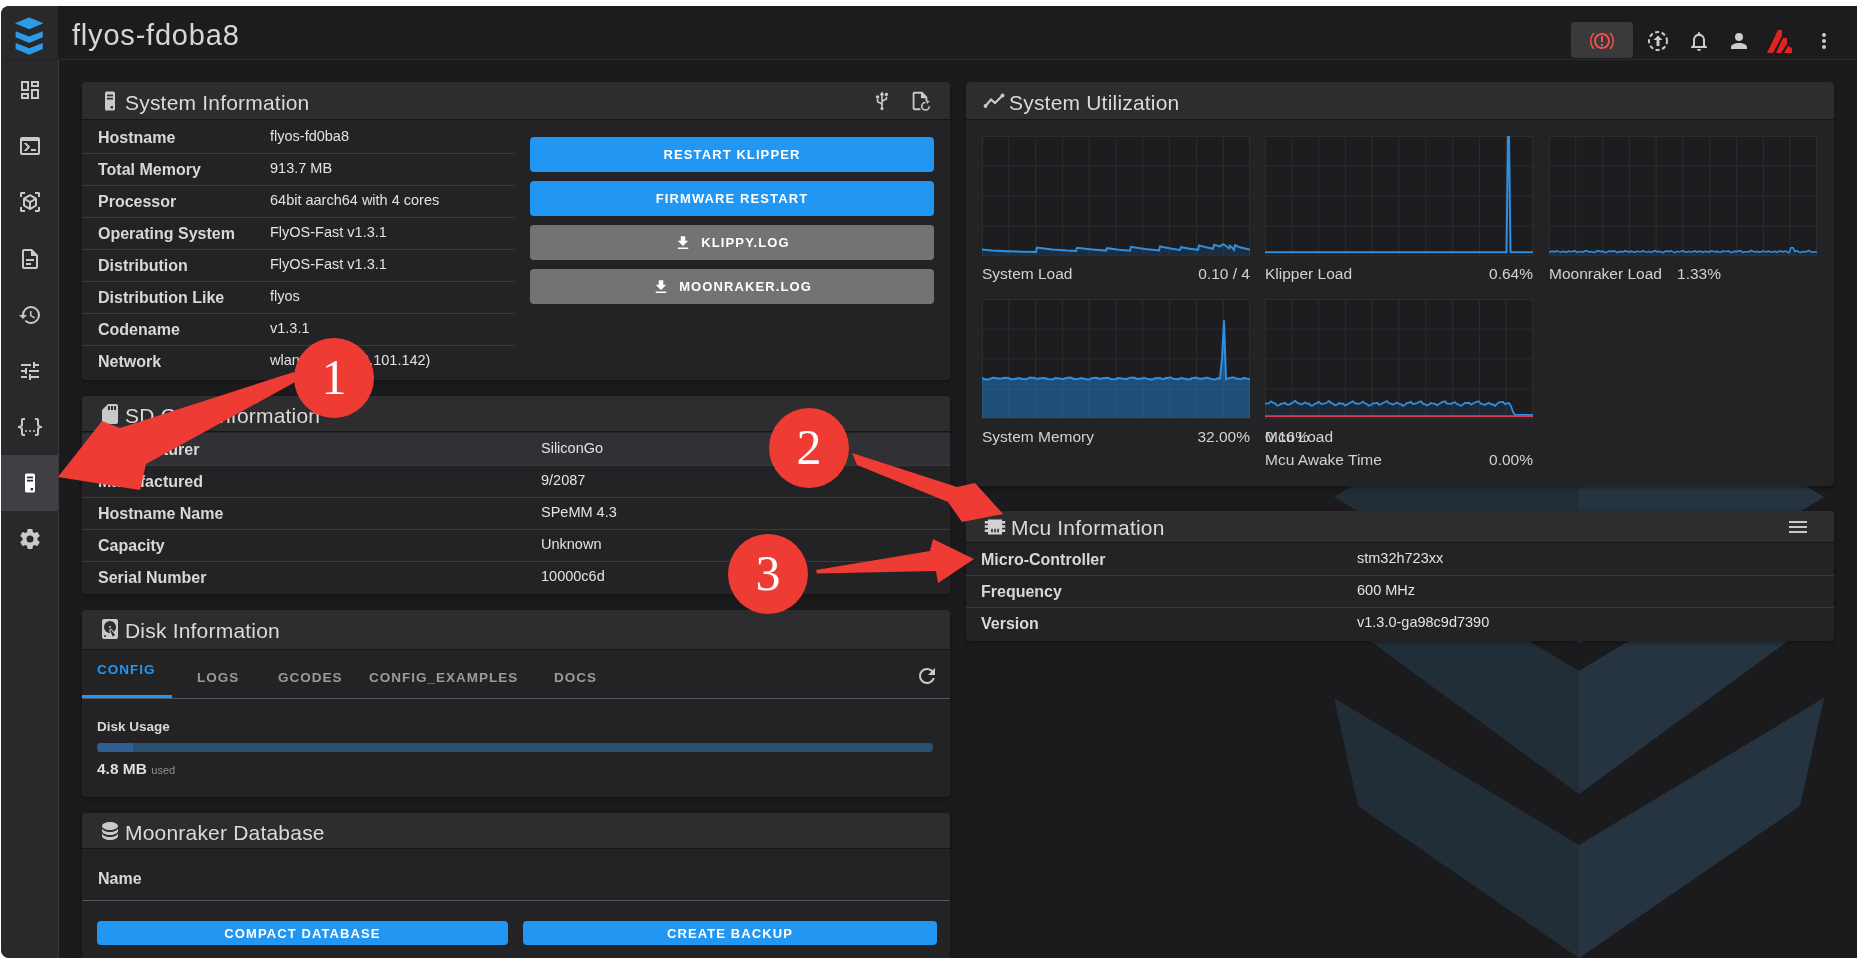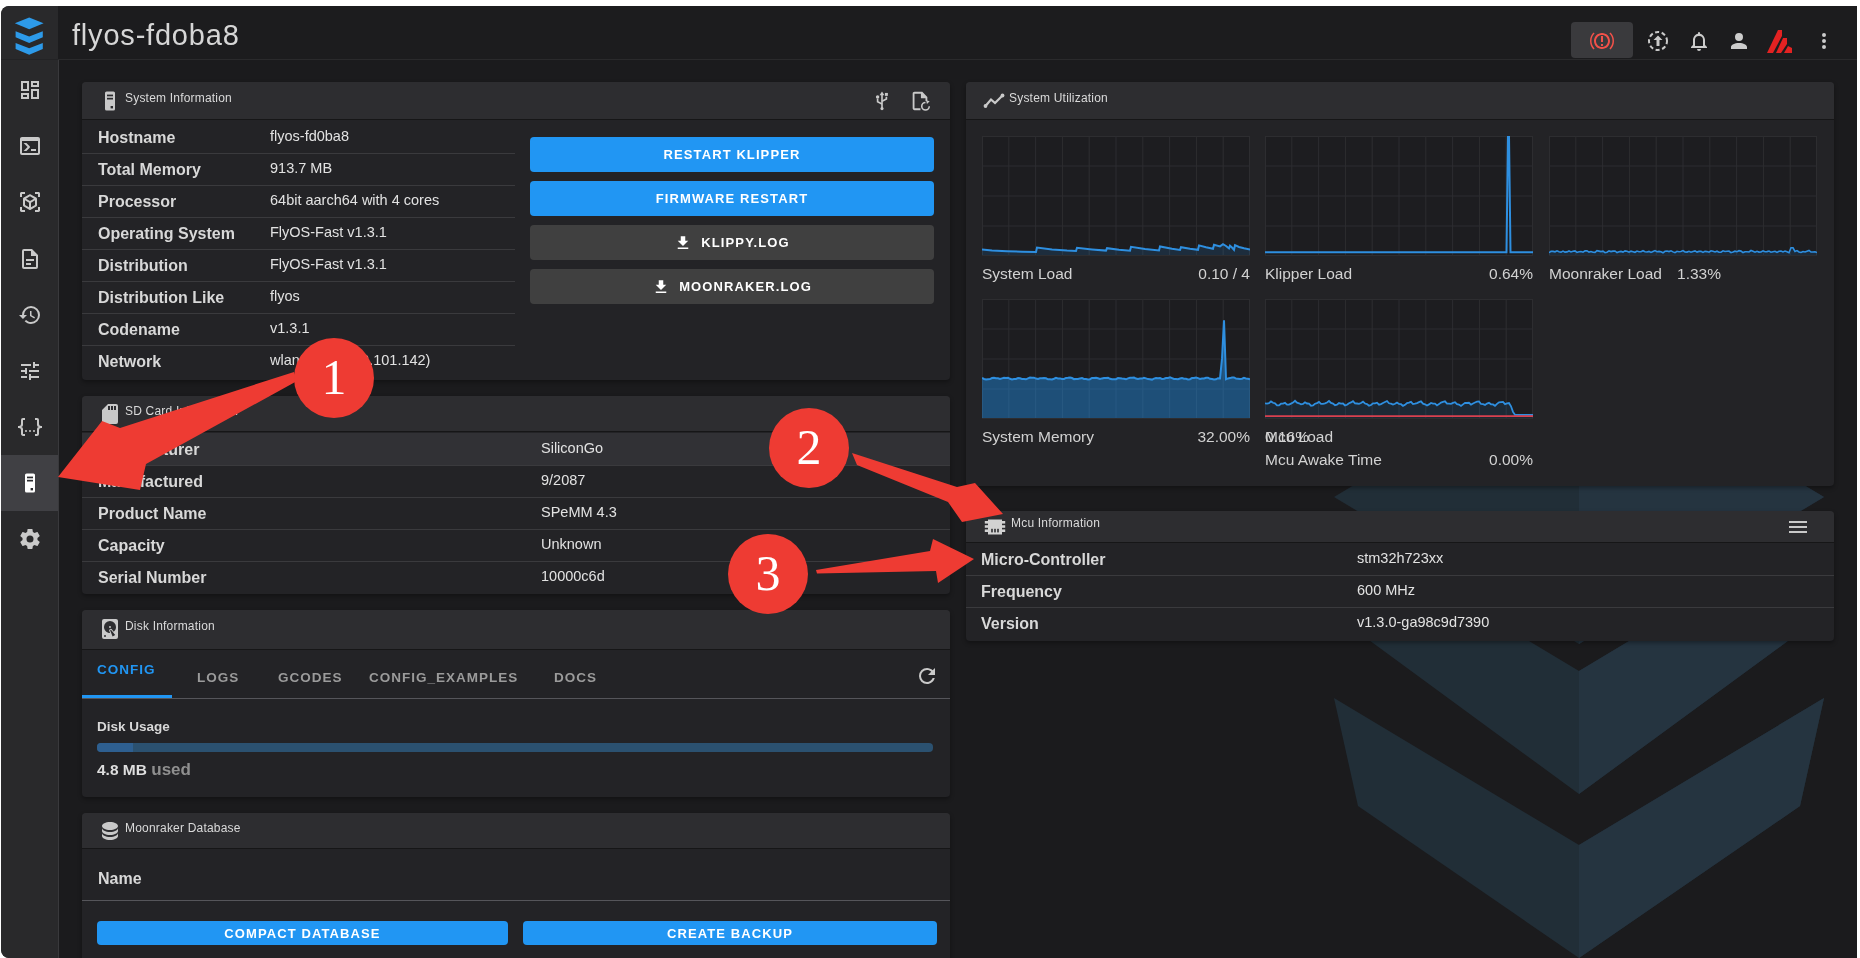--- a/index.html
+++ b/index.html
@@ -1,28 +1,28 @@
 <!DOCTYPE html>
 <html><head><meta charset="utf-8">
 <style>
 *{margin:0;padding:0;box-sizing:border-box}
 html,body{width:1860px;height:958px;overflow:hidden;background:#fff}
 body{font-family:"Liberation Sans",sans-serif;-webkit-font-smoothing:antialiased}
 .abs{position:absolute}
 #app{position:absolute;left:1px;top:6px;width:1856px;height:952px;background:#1b1b1d;border-radius:8px 0 0 8px;overflow:hidden}
 .card{position:absolute;background:#232326;border-radius:4px;box-shadow:0 2px 4px rgba(0,0,0,.35)}
 .chead{position:absolute;left:0;top:0;right:0;background:#2d2d30;border-radius:4px 4px 0 0;border-bottom:1px solid #161617}
-.ctitle{position:absolute;font-size:12px;color:#dadada;letter-spacing:.2px;white-space:nowrap}
+.ctitle{position:absolute;font-size:21px;color:#dadada;letter-spacing:.2px;white-space:nowrap}
 .lbl{position:absolute;font-size:16px;font-weight:bold;color:#d8d8d8;white-space:nowrap}
 .val{position:absolute;font-size:14.5px;color:#e2e2e2;white-space:nowrap}
 .divider{position:absolute;height:1px;background:#3a3a3d}
 .bdivider{position:absolute;height:1px;background:#55555a}
 .btn{position:absolute;border-radius:4px;color:#fff;font-size:13px;font-weight:bold;letter-spacing:1.1px;display:flex;align-items:center;justify-content:center;white-space:nowrap}
 .blue{background:#2196f3}
-.grey{background:#404040}
+.grey{background:#737373}
 .clabel{position:absolute;font-size:15.5px;color:#d2d2d2;white-space:nowrap}
 .tab{position:absolute;font-size:13.5px;font-weight:bold;letter-spacing:1px;color:#9b9b9b;white-space:nowrap}
 </style></head><body>
 <div id="app">
 
 <svg class="abs" style="left:0;top:0" width="1856" height="952" viewBox="0 0 1856 952">
       <clipPath id="rh">
         <rect x="1578" y="0" width="300" height="952"></rect>
       </clipPath>
       <polygon points="1578,344 1823,491 1578,638 1333,491" fill="#212e37"></polygon>
@@ -163,21 +163,21 @@
 <svg class="abs" style="left:97px;top:396px" width="24" height="24" viewBox="0 0 24 24">
       <path d="M18,8H16V4H18M15,8H13V4H15M12,8H10V4H12M18,2H10L4,8V20A2,2 0 0,0 6,22H18A2,2 0 0,0 20,20V4A2,2 0 0,0 18,2Z" fill="#c9c9c9"></path>
     </svg>
 <div class="ctitle" style="left:124px;top:398px">SD Card Information</div>
 <div class="lbl" style="left:97px;top:435px">Manufacturer</div>
 <div class="val" style="left:540px;top:434px">SiliconGo</div>
 <div class="divider" style="left:81px;top:459px;width:868px"></div>
 <div class="lbl" style="left:97px;top:467px">Manufactured</div>
 <div class="val" style="left:540px;top:466px">9/2087</div>
 <div class="divider" style="left:81px;top:491px;width:868px"></div>
-<div class="lbl" style="left:97px;top:499px">Product Name</div>
+<div class="lbl" style="left:97px;top:499px">Hostname Name</div>
 <div class="val" style="left:540px;top:498px">SPeMM 4.3</div>
 <div class="divider" style="left:81px;top:523px;width:868px"></div>
 <div class="lbl" style="left:97px;top:531px">Capacity</div>
 <div class="val" style="left:540px;top:530px">Unknown</div>
 <div class="divider" style="left:81px;top:555px;width:868px"></div>
 <div class="lbl" style="left:97px;top:563px">Serial Number</div>
 <div class="val" style="left:540px;top:562px">10000c6d</div>
 <div class="card" style="left:81px;top:604px;width:868px;height:187px">
       <div class="chead" style="height:40px"></div>
     </div>
@@ -192,21 +192,21 @@
 <div class="tab" style="left:553px;top:664px;color:#9b9b9b">DOCS</div>
 <div class="abs" style="left:81px;top:689px;width:90px;height:3px;background:#2196f3"></div>
 <svg class="abs" style="left:914px;top:658px" width="24" height="24" viewBox="0 0 24 24">
       <path d="M17.65,6.35C16.2,4.9 14.21,4 12,4A8,8 0 0,0 4,12A8,8 0 0,0 12,20C15.73,20 18.84,17.45 19.73,14H17.65C16.83,16.33 14.61,18 12,18A6,6 0 0,1 6,12A6,6 0 0,1 12,6C13.66,6 15.14,6.69 16.22,7.78L13,11H20V4L17.65,6.35Z" fill="#c9c9c9"></path>
     </svg>
 <div class="bdivider" style="left:81px;top:692px;width:868px"></div>
 <div class="lbl" style="left:96px;top:713px;font-size:13.5px">Disk Usage</div>
 <div class="abs" style="left:96px;top:737px;width:836px;height:9px;border-radius:4px;background:#2b5170;overflow:hidden">
       <div style="position:absolute;left:0;top:0;width:36px;height:9px;background:#2e5f90"></div>
     </div>
-<div class="abs" style="left:96px;top:754px;font-size:15.5px;font-weight:bold;color:#dedede">4.8 MB <span style="font-size:17px;font-weight:bold;color:#8f8f8f">used</span></div>
+<div class="abs" style="left:96px;top:754px;font-size:15.5px;font-weight:bold;color:#dedede">4.8 MB <span style="font-size:11px;font-weight:normal;color:#8f8f8f">used</span></div>
 <div class="abs" style="right:928px;top:754px"></div>
 <div class="card" style="left:81px;top:807px;width:868px;height:145px;border-radius:4px 4px 0 0">
       <div class="chead" style="height:36px"></div>
     </div>
 <svg class="abs" style="left:97px;top:813px" width="24" height="24" viewBox="0 0 24 24">
       <path d="M12,3C7.58,3 4,4.79 4,7C4,9.21 7.58,11 12,11C16.42,11 20,9.21 20,7C20,4.79 16.42,3 12,3M4,9V12C4,14.21 7.58,16 12,16C16.42,16 20,14.21 20,12V9C20,11.21 16.42,13 12,13C7.58,13 4,11.21 4,9M4,14V17C4,19.21 7.58,21 12,21C16.42,21 20,19.21 20,17V14C20,16.21 16.42,18 12,18C7.58,18 4,16.21 4,14Z" fill="#c9c9c9"></path>
     </svg>
 <div class="ctitle" style="left:124px;top:815px">Moonraker Database</div>
 <div class="lbl" style="left:97px;top:864px">Name</div>
 <div class="bdivider" style="left:81px;top:894px;width:868px"></div>

